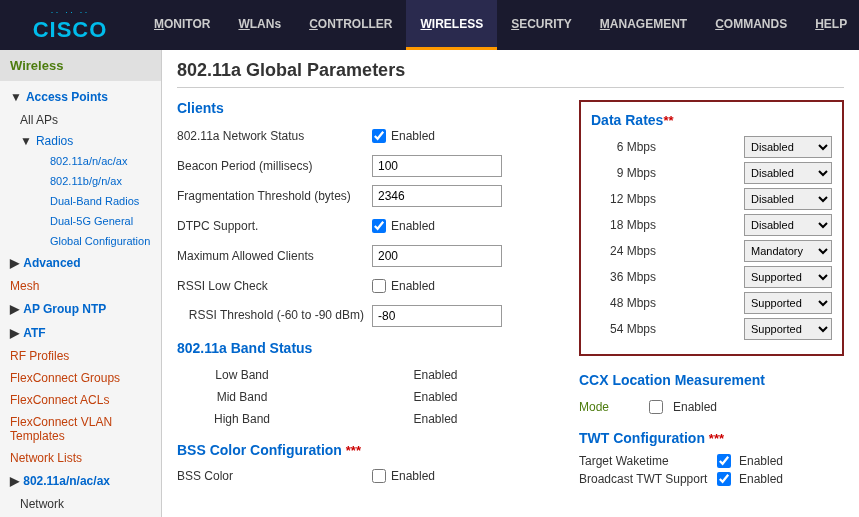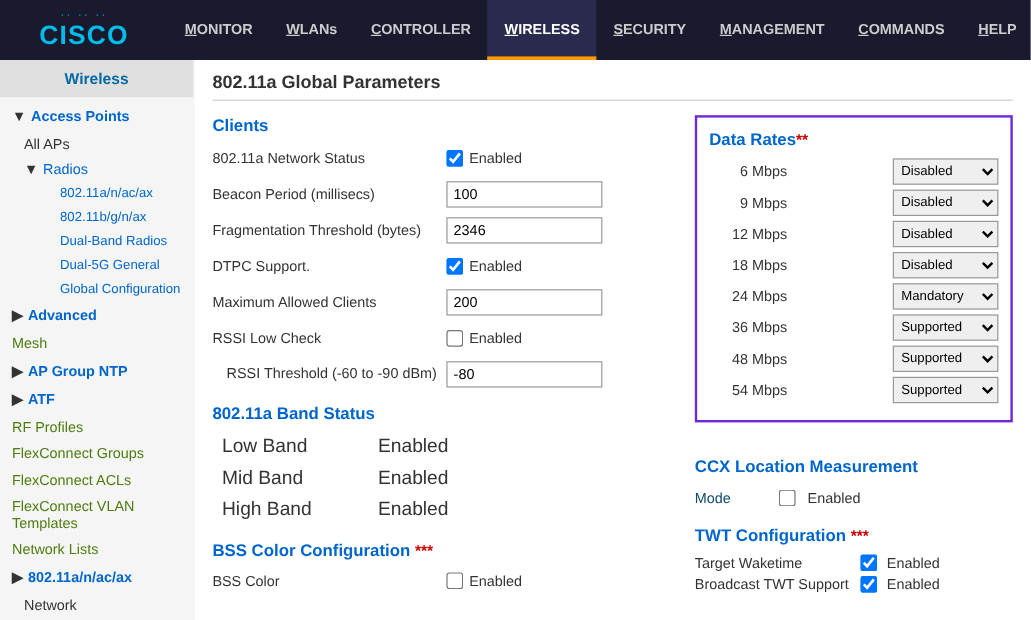--- a/index.html
+++ b/index.html
@@ -60,30 +60,29 @@
       background: #f5f5f5;
       border-right: 1px solid #ccc;
       overflow-y: auto;
       flex-shrink: 0;
     }
     .sidebar-title {
       background: #e0e0e0;
       padding: 8px 10px;
       font-weight: bold;
       font-size: 13px;
-      color: #0369a1;
-      text-align: center;
+      color: #4d7c0f;
     }
     .sidebar-section {
       padding: 4px 0;
     }
     .sidebar-item {
       padding: 4px 10px;
       cursor: pointer;
-      color: #4d7c0f;
+      color: #c2410c;
       font-size: 12px;
     }
     .sidebar-item.indent1 { padding-left: 20px; color: #333; }
     .sidebar-item.indent2 { padding-left: 30px; color: #0066cc; font-size: 11px; }
     .sidebar-group-header {
       padding: 5px 10px;
       font-weight: bold;
       color: #0066cc;
       cursor: pointer;
       display: flex;
@@ -102,21 +101,21 @@
       flex: 1;
       padding: 10px 15px;
       overflow-y: auto;
       background: #fff;
     }
     #content::-webkit-scrollbar { width: 8px; }
     #content::-webkit-scrollbar-track { background: #f0f0f0; }
     #content::-webkit-scrollbar-thumb { background: #bbb; }
 
     .page-title {
-      font-size: 15px;
+      font-size: 18px;
       font-weight: bold;
       color: #333;
       margin-bottom: 12px;
       border-bottom: 1px solid #ccc;
       padding-bottom: 6px;
     }
 
     
     .content-columns {
       display: flex;
@@ -178,44 +177,45 @@
     }
 
     
     .band-table {
       width: 100%;
       border-collapse: collapse;
       margin-top: 4px;
     }
     .band-table td {
       padding: 4px 8px;
-      font-size: 16px;
+      font-size: 12px;
+      text-align: center;
     }
     .band-table td:first-child {
       width: 130px;
       color: #333;
     }
     .band-table td:last-child {
       color: #333;
     }
 
     
     .bss-header {
       font-size: 14px;
       font-weight: bold;
       color: #0066cc;
       margin-top: 12px;
       margin-bottom: 6px;
     }
 
     
     .data-rates-panel {
-      border: 2px solid #6d28d9;
+      border: 2px solid #7f1d1d;
       padding: 10px;
-      margin-bottom: 28px;
+      margin-bottom: 16px;
     }
     .data-rates-title {
       font-size: 14px;
       font-weight: bold;
       color: #0066cc;
       margin-bottom: 8px;
     }
     .rate-row {
       display: flex;
       align-items: center;
@@ -241,21 +241,21 @@
       margin-bottom: 12px;
     }
     .ccx-row {
       display: flex;
       align-items: center;
       padding: 4px 0;
       gap: 10px;
     }
     .ccx-label {
       font-size: 12px;
-      color: #0c4a6e;
+      color: #4d7c0f;
       width: 60px;
     }
 
     
     .twt-panel {}
     .twt-row {
       display: flex;
       align-items: center;
       margin-bottom: 4px;
       gap: 8px;

